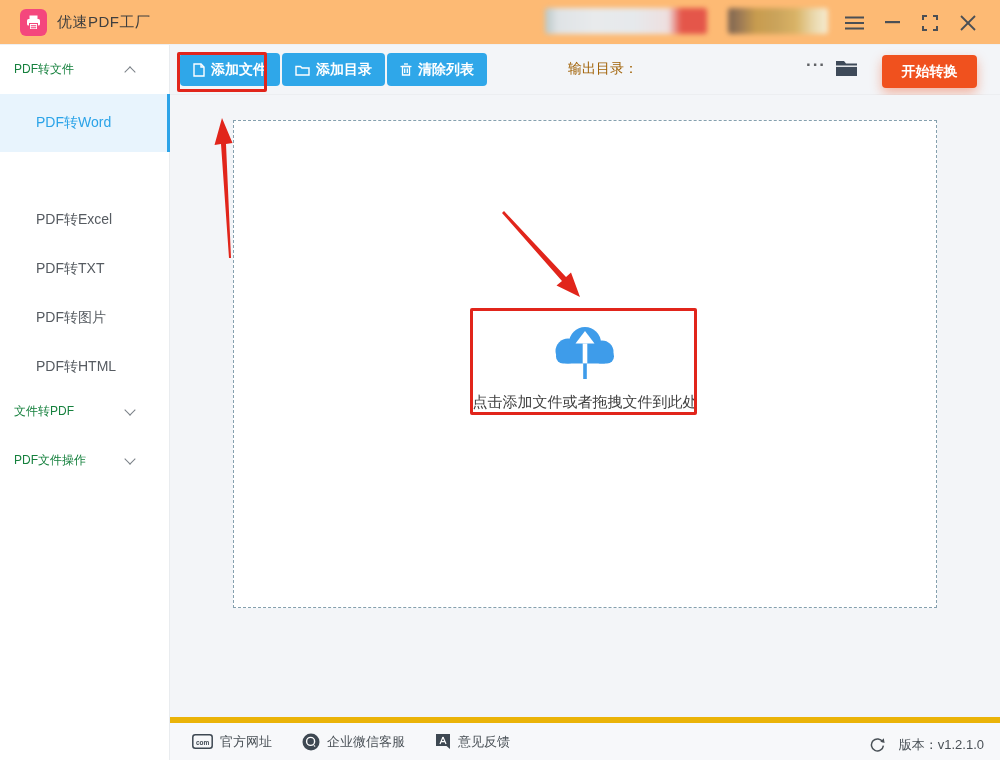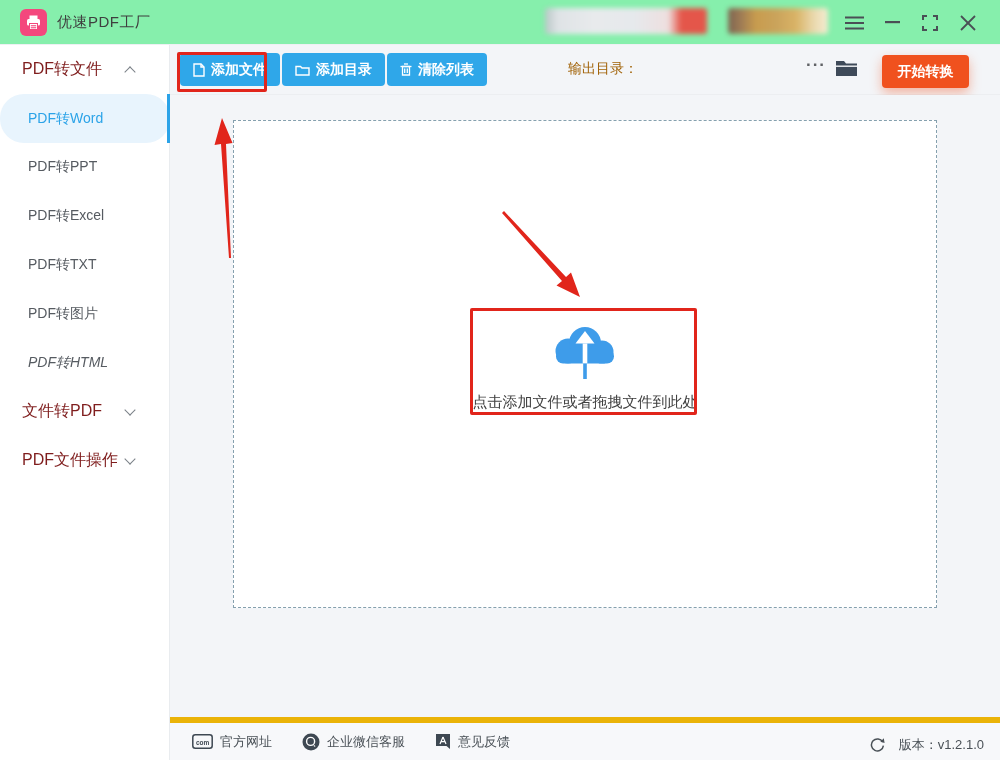--- a/index.html
+++ b/index.html
@@ -3,60 +3,60 @@
 <meta charset="utf-8">
 <style>
   * { margin:0; padding:0; box-sizing:border-box; }
   html,body { width:1000px; height:760px; }
   body {
     font-family:"Liberation Sans","DejaVu Sans",sans-serif;
     position:relative; background:#fff; overflow:hidden;
     -webkit-font-smoothing:antialiased;
   }
   
-  .titlebar { position:absolute; left:0; top:0; width:1000px; height:45px; background:#86efac;
+  .titlebar { position:absolute; left:0; top:0; width:1000px; height:45px; background:#fdba74;
               border-bottom:1px solid #eef0f3; }
   .app-logo { position:absolute; left:20px; top:9px; width:27px; height:27px; border-radius:6px;
               background:#f4477d; display:flex; align-items:center; justify-content:center; }
   .app-title { position:absolute; left:57px; top:13px; font-size:15px; color:#3f3f3f; letter-spacing:.5px; }
   .blur1 { position:absolute; left:545px; top:8px; width:162px; height:26px; border-radius:3px;
            filter:blur(2.5px);
            background:linear-gradient(90deg,#b9c7c6 0%,#dfe3e6 8%,#e8eaec 30%,#e6e9ec 55%,#eedfdf 76%,#e4564a 84%,#e4564a 100%); }
   .blur2 { position:absolute; left:728px; top:8px; width:100px; height:26px; border-radius:3px;
            filter:blur(2.5px);
            background:linear-gradient(90deg,#7d6450 0%,#9c7a55 12%,#c89c4e 28%,#caa35b 48%,#d9b366 68%,#ead9ae 86%,#f5ecd2 100%); }
   .win-btn { position:absolute; top:0; width:28px; height:45px; display:flex; align-items:center;
              justify-content:center; cursor:pointer; }
   
   .sidebar { position:absolute; left:0; top:45px; width:170px; height:715px; background:#fff;
              border-right:1px solid #e9ecef; }
   .side-row { position:absolute; left:0; width:170px; display:flex; align-items:center; cursor:pointer; }
-  .side-head { height:49px; padding-left:22px; font-size:16px; color:#7f1d1d; }
-  .side-item { height:49px; padding-left:28px; font-size:14px; color:#565b61;border-radius:24px; }
+  .side-head { height:49px; padding-left:14px; font-size:12px; color:#15803d; }
+  .side-item { height:58px; padding-left:36px; font-size:14px; color:#565b61; }
   .side-item.selected { background:#e8f4fd; color:#2ba3e8; }
   .side-item.selected::after { content:""; position:absolute; right:0; top:0; width:3px; height:100%; background:#2ba3e8; }
   .chev { position:absolute; right:36px; width:8px; height:8px; border-right:1.6px solid #7a8087;
           border-bottom:1.6px solid #7a8087; }
   .chev.up { transform:rotate(-135deg); margin-top:4px; }
   .chev.down { transform:rotate(45deg); margin-top:-3px; }
   
   .toolbar { position:absolute; left:170px; top:45px; width:830px; height:50px; background:#f3f5f8;
              border-bottom:1px solid #eceef1; }
   .btn-group { position:absolute; left:10px; top:8px; display:flex; gap:2px; }
   .blue-btn { height:33px; background:#2fa7e9; color:#fff; font-size:14px; font-weight:bold;
               border:none; border-radius:4px; display:flex; align-items:center; gap:6px;
               padding:8px 13px; cursor:pointer; }
   .out-label { position:absolute; left:398px; top:15px; font-size:14px; color:#a16207; }
   .out-input { position:absolute; left:475px; top:56px; width:152px; height:29px; border:1px solid #d8dce2;
                border-radius:3px; background:#fff; font-size:13px; color:#606266; padding:0 7px;
                font-family:"Liberation Sans","DejaVu Sans",sans-serif; white-space:nowrap; overflow:hidden; }
   .dots-btn { position:absolute; left:636px; top:10px; font-size:17px; font-weight:bold; color:#606266;
               letter-spacing:1px; background:none; border:none; cursor:pointer; }
   .folder-btn { position:absolute; left:665px; top:14px; background:none; border:none; cursor:pointer; }
-  .start-btn { position:absolute; left:712px; top:10px; width:87px; height:33px; background:#f0511e;
+  .start-btn { position:absolute; left:712px; top:10px; width:95px; height:33px; background:#f0511e;
                color:#fff; font-size:14px; font-weight:bold; border:none; border-radius:4px; cursor:pointer;
                box-shadow:0 5px 12px rgba(240,81,30,.40); }
   
   .main { position:absolute; left:170px; top:95px; width:830px; height:622px; background:#f3f5f8; }
   .dropzone { position:absolute; left:233px; top:120px; width:704px; height:488px; background:#fff;
               border:1px dashed #85a0ae; cursor:pointer; }
   .drop-hint { position:absolute; left:235px; top:393px; width:700px; text-align:center;
                font-size:15px; color:#404040; }
   
   .anno-box { position:absolute; border:3px solid #e1251b; border-radius:2px; pointer-events:none; z-index:60; }
@@ -119,33 +119,30 @@
 </div>
 
 <div class="sidebar">
   <div class="side-row side-head" style="top:0;">
     <span>PDF转文件</span>
     <span class="chev up"></span>
   </div>
   <div class="side-row side-item selected" style="top:49px;">
     <span>PDF转Word</span>
   </div>
-  <div class="side-row side-item" style="top:97px;">
-    <span>PDF转PPT</span>
-  </div>
   <div class="side-row side-item" style="top:195px;">
     <span>PDF转TXT</span>
   </div>
   <div class="side-row side-item" style="top:146px;">
     <span>PDF转Excel</span>
   </div>
   <div class="side-row side-item" style="top:244px;">
     <span>PDF转图片</span>
   </div>
-  <div class="side-row side-item" style="top:293px;font-style:italic;">
+  <div class="side-row side-item" style="top:293px;">
     <span>PDF转HTML</span>
   </div>
   <div class="side-row side-head" style="top:342px;">
     <span>文件转PDF</span>
     <span class="chev down"></span>
   </div>
   <div class="side-row side-head" style="top:391px;">
     <span>PDF文件操作</span>
     <span class="chev down"></span>
   </div>

